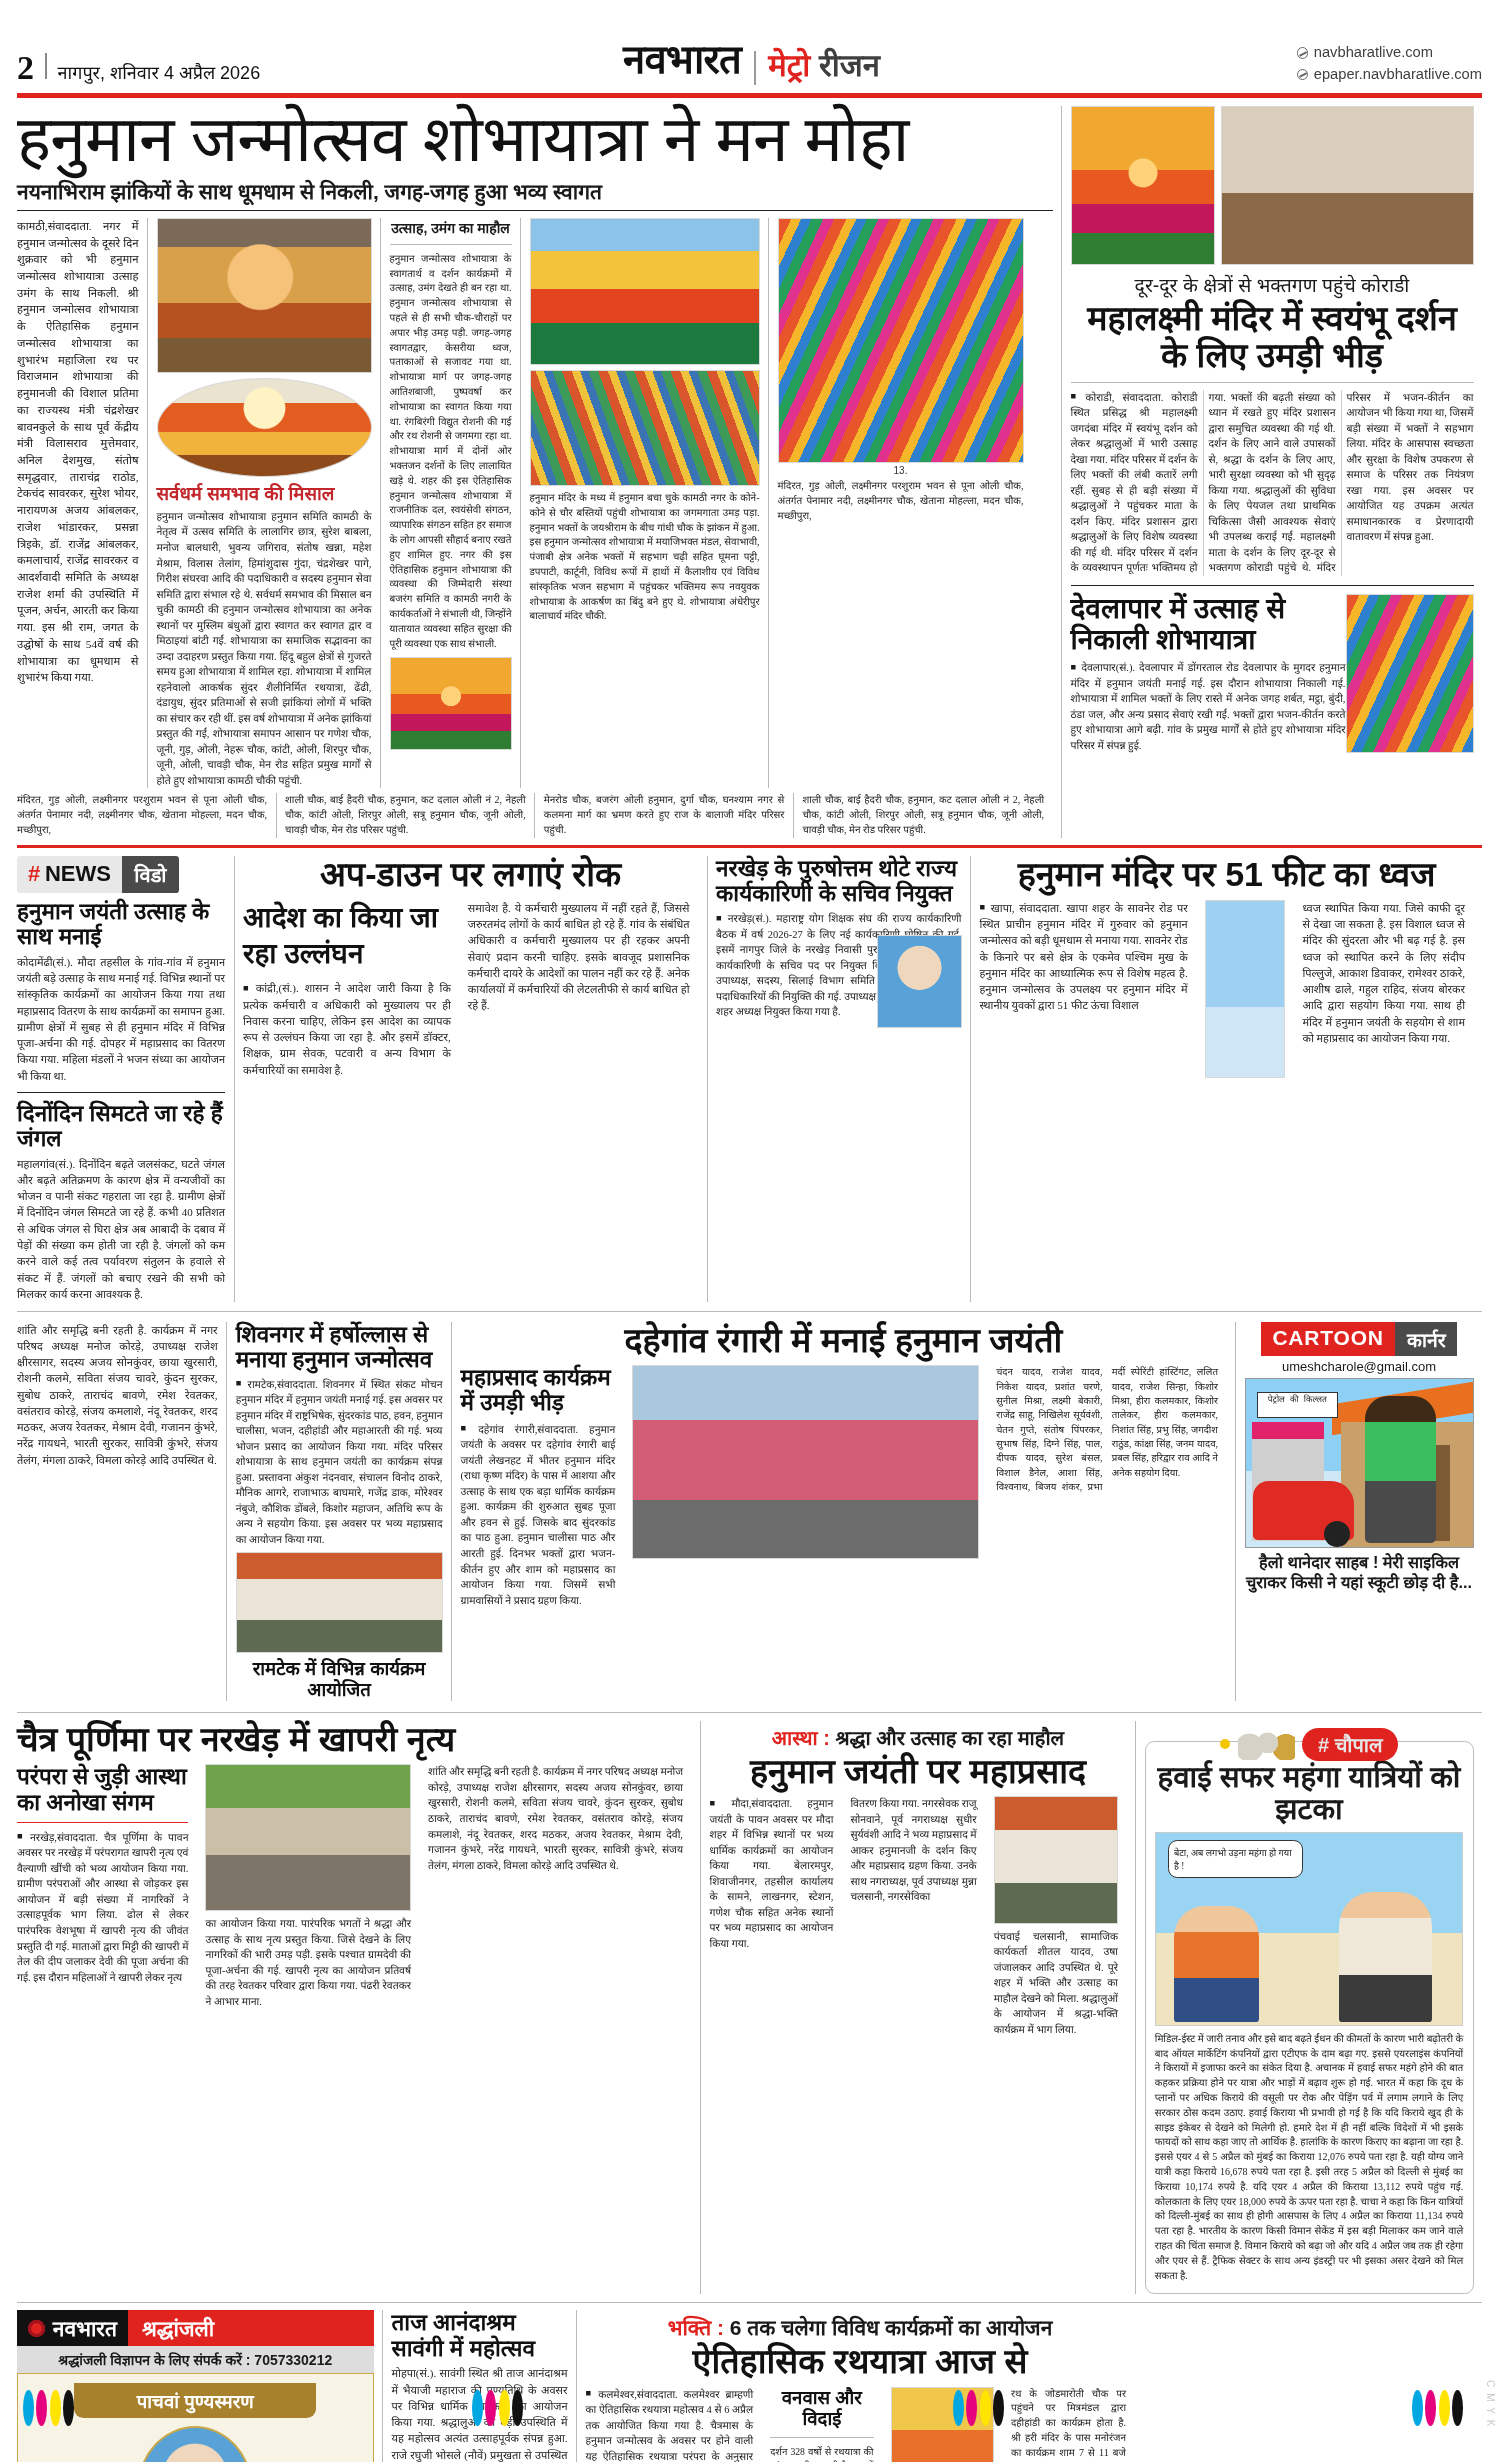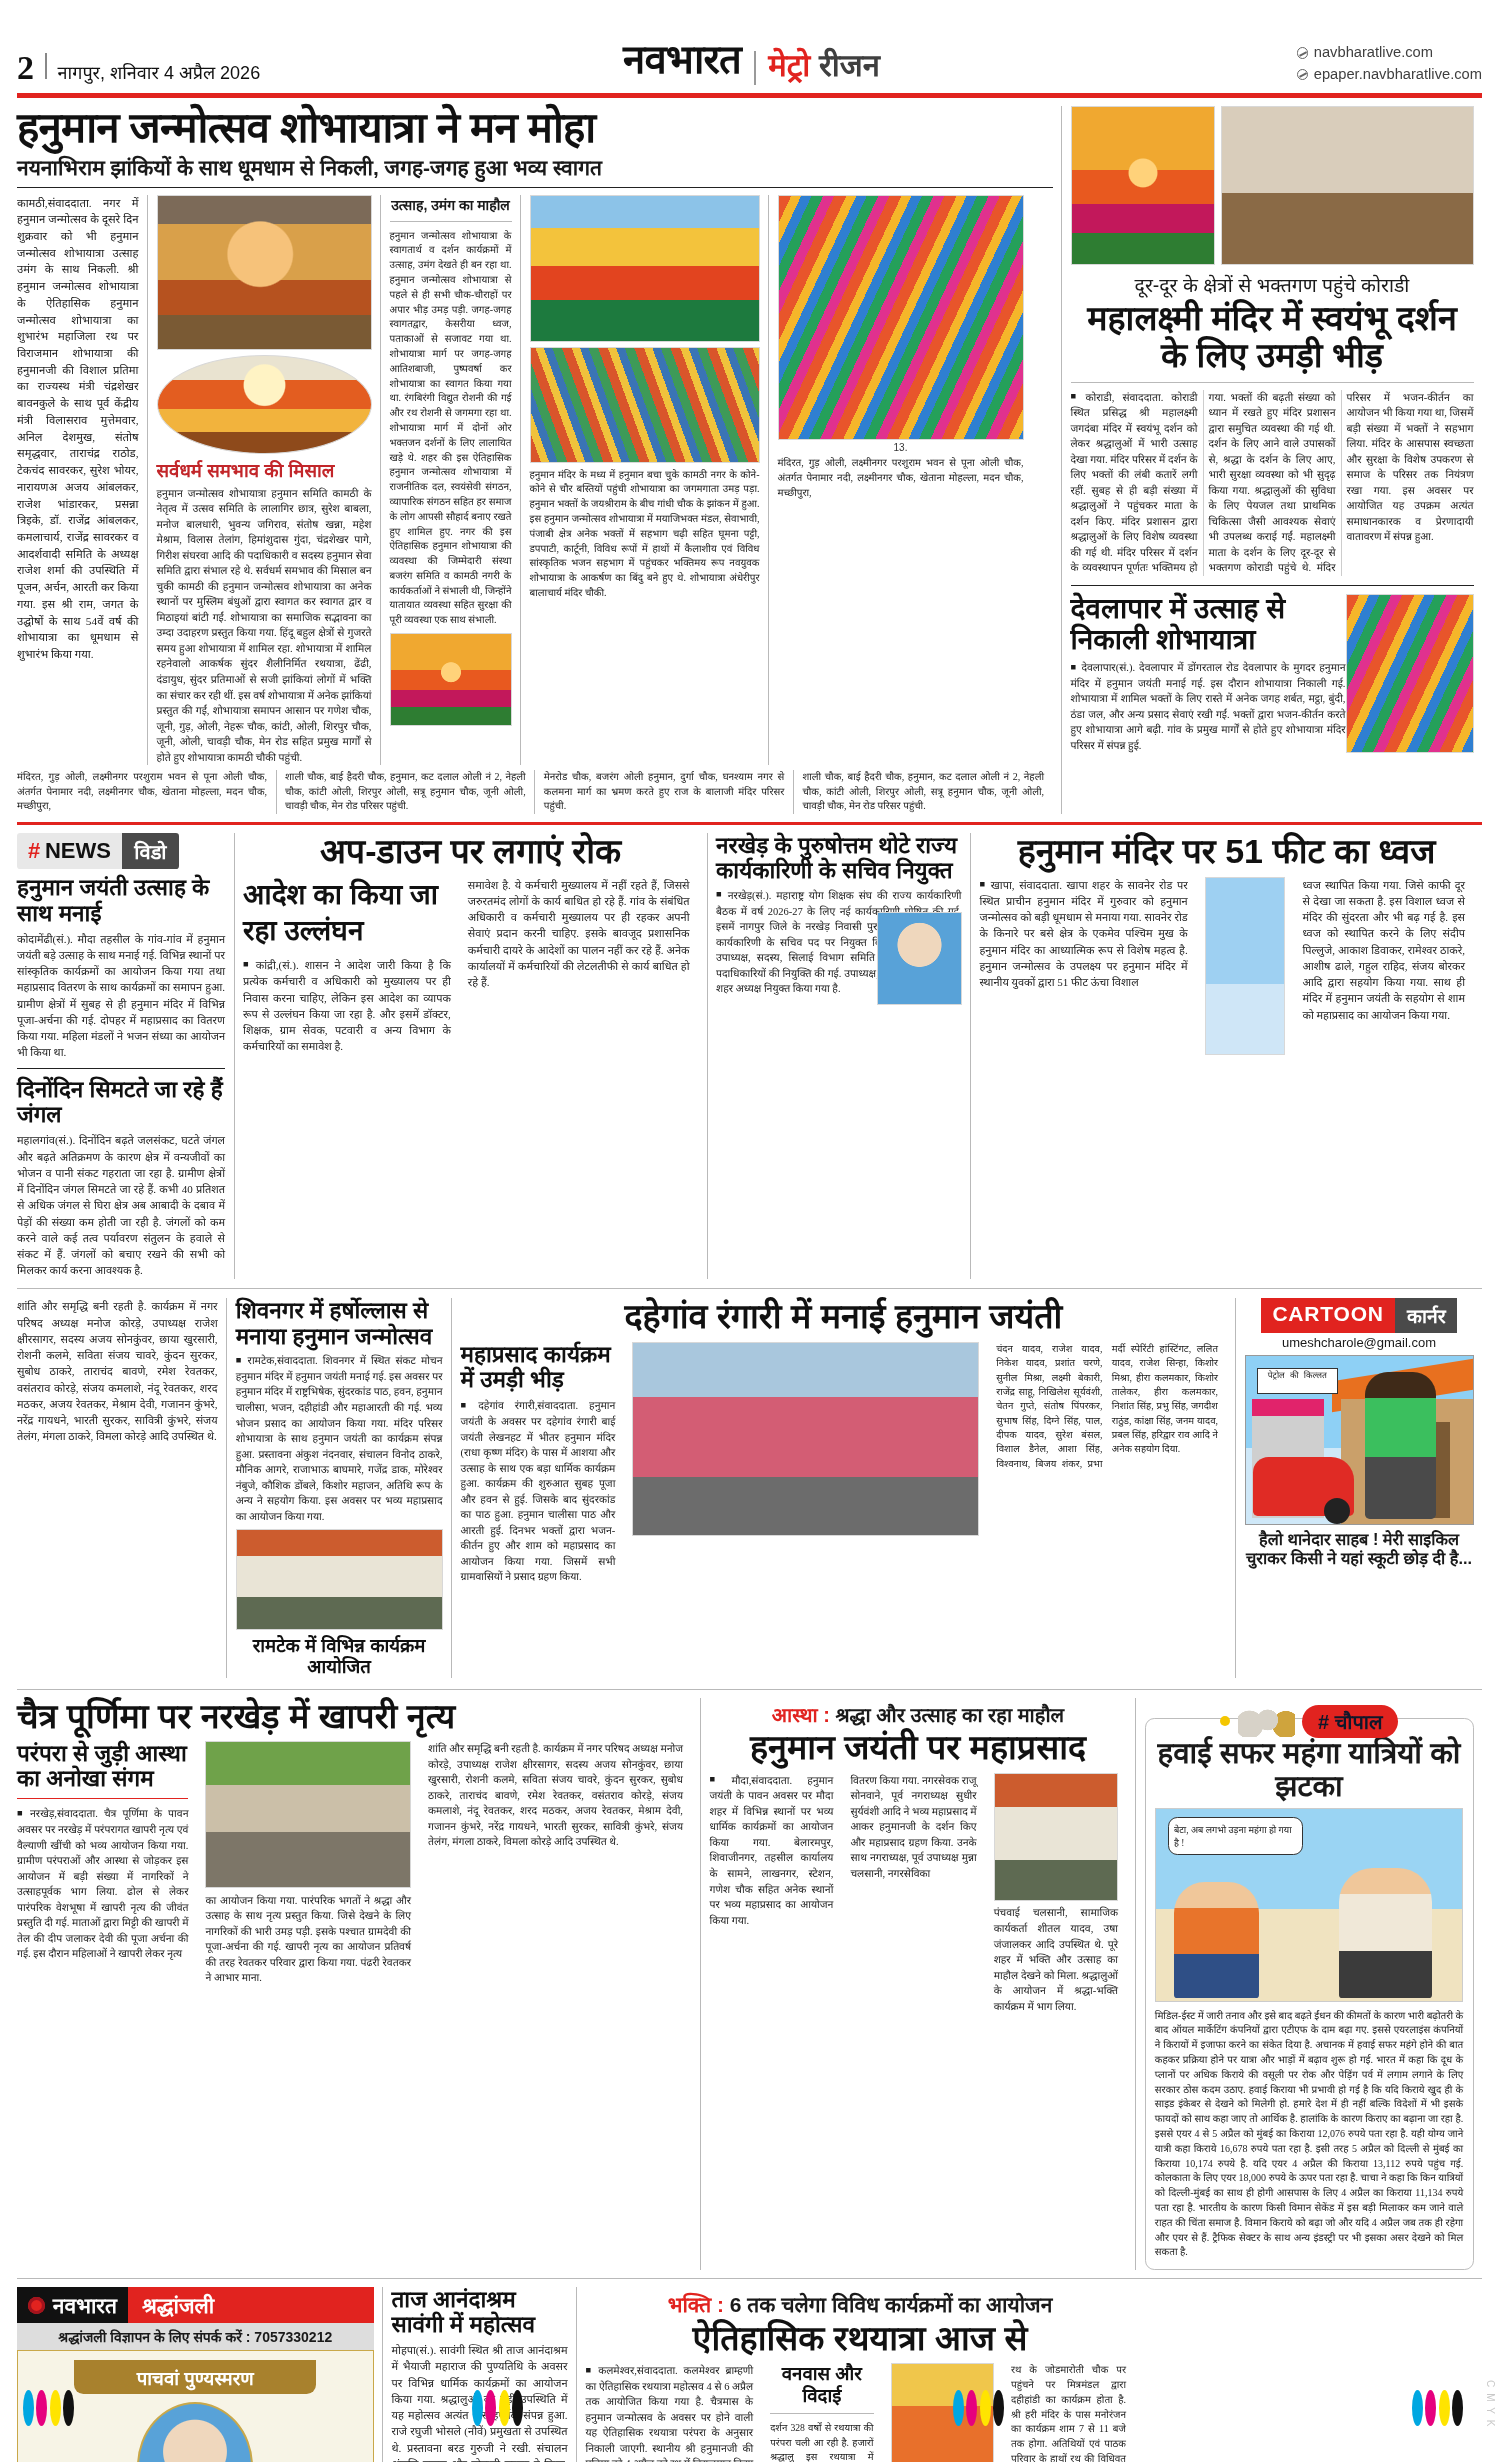--- a/index.html
+++ b/index.html
@@ -35,21 +35,21 @@
   
   .cols { display:flex; gap:0; }
   .col { padding:0 8.5px; }
   .vline { border-left:0.8px solid #b9b9b9; }
   .hr-thin { border-top:0.8px solid #b9b9b9; margin:7px 0; }
   .hr-black { border-top:1.6px solid #222; margin:7.8px 0; }
 
   
   .kicker { font-size:15.5px; font-weight:700; font-family:"Liberation Sans", sans-serif; text-align:center; margin:3.1px 0 1.6px; }
   .kicker .red { color:#e1231f; }
-  .hl-mega { font-size:42px; font-weight:700; line-height:1.06; letter-spacing:-0.8px; font-family:"Liberation Sans", sans-serif; color:#111; }
+  .hl-mega { font-size:64px; font-weight:400; line-height:1.06; letter-spacing:-0.8px; font-family:"Liberation Sans", sans-serif; color:#111; }
   .hl-xl { font-size:34px; font-weight:900; line-height:1.1; font-family:"Liberation Sans", sans-serif; color:#111; }
   .hl-lg { font-size:28px; font-weight:900; line-height:1.1; font-family:"Liberation Sans", sans-serif; color:#111; }
   .hl-md { font-size:22.5px; font-weight:900; line-height:1.12; font-family:"Liberation Sans", sans-serif; color:#111; }
   .hl-sm { font-size:18.6px; font-weight:700; line-height:1.16; font-family:"Liberation Sans", sans-serif; color:#111; }
   .subhead { font-size:21px; font-weight:700; line-height:1.2; font-family:"Liberation Sans", sans-serif; }
   .body-txt { font-size:12.8px; line-height:1.48; text-align:justify; text-justify:inter-word; color:#1c1c1c; }
   .body-txt.lead::before { content:"\25A0"; font-size:9.3px; margin-right:3.9px; vertical-align:1.6px; }
   .boxcap { font-size:14px; font-weight:700; font-family:"Liberation Sans", sans-serif; }
 
   
@@ -83,21 +83,21 @@
   .cap { font-size:10px; color:#333; text-align:center; padding-top:2.3px; font-family:"Liberation Sans", sans-serif; }
 
   
   .badge-news { display:inline-flex; align-items:stretch; font-family:"Liberation Sans", sans-serif; font-weight:900; border-radius:3.1px; overflow:hidden; }
   .badge-news .a { background:#e8e8e8; color:#111; padding:4.7px 11px; font-size:22px; display:flex; align-items:center; gap:4.7px; }
   .badge-news .a .hash { color:#e1231f; }
   .badge-news .b { background:#4a4a4a; color:#fff; padding:4.7px 12.4px; font-size:20px; display:flex; align-items:center; }
   .badge-cartoon { display:inline-flex; font-family:"Liberation Sans", sans-serif; font-weight:900; }
   .badge-cartoon .a { background:#e1231f; color:#fff; padding:3.9px 11.6px; font-size:21px; letter-spacing:0.8px; }
   .badge-cartoon .b { background:#4a4a4a; color:#fff; padding:3.9px 11.6px; font-size:19.4px; }
-  .badge-chaupal { display:inline-block; background:#e1231f; color:#0f172a; font-family:"Liberation Sans", sans-serif;
+  .badge-chaupal { display:inline-block; background:#e1231f; color:#e5e5e5; font-family:"Liberation Sans", sans-serif;
                    font-weight:900; font-size:20px; padding:3.1px 15.5px; border-radius:18.6px; }
 
   
   .obit-bar { display:flex; height:36px; align-items:stretch; }
   .obit-bar .l { background:#111; color:#fff; display:flex; align-items:center; gap:7.8px; padding:0 11px; font-family:"Liberation Sans", sans-serif; font-weight:900; font-size:21px; }
   .obit-bar .rose { width:17px; height:17px; border-radius:50%; background:#e1231f; box-shadow:inset 0 0 0 3.1px #a3131d; }
   .obit-bar .r { background:#e1231f; color:#fff; flex:1; display:flex; align-items:center; padding:0 14px; font-family:"Liberation Sans", sans-serif; font-weight:900; font-size:21px; }
   .obit-sub { background:#ddd; text-align:center; font-family:"Liberation Sans", sans-serif; font-weight:700; font-size:14px; padding:3.9px; }
   .obit-card { background:#f7f4e6; border:1.6px solid #c9a84a; padding:9.3px; text-align:center; position:relative; }
   .obit-ribbon { background:#a8812d; color:#fff; font-family:"Liberation Sans", sans-serif; font-weight:900; font-size:18.6px; padding:4.7px 0; border-radius:0 0 9.3px 9.3px; width:72%; margin:0 auto 7.8px; }

